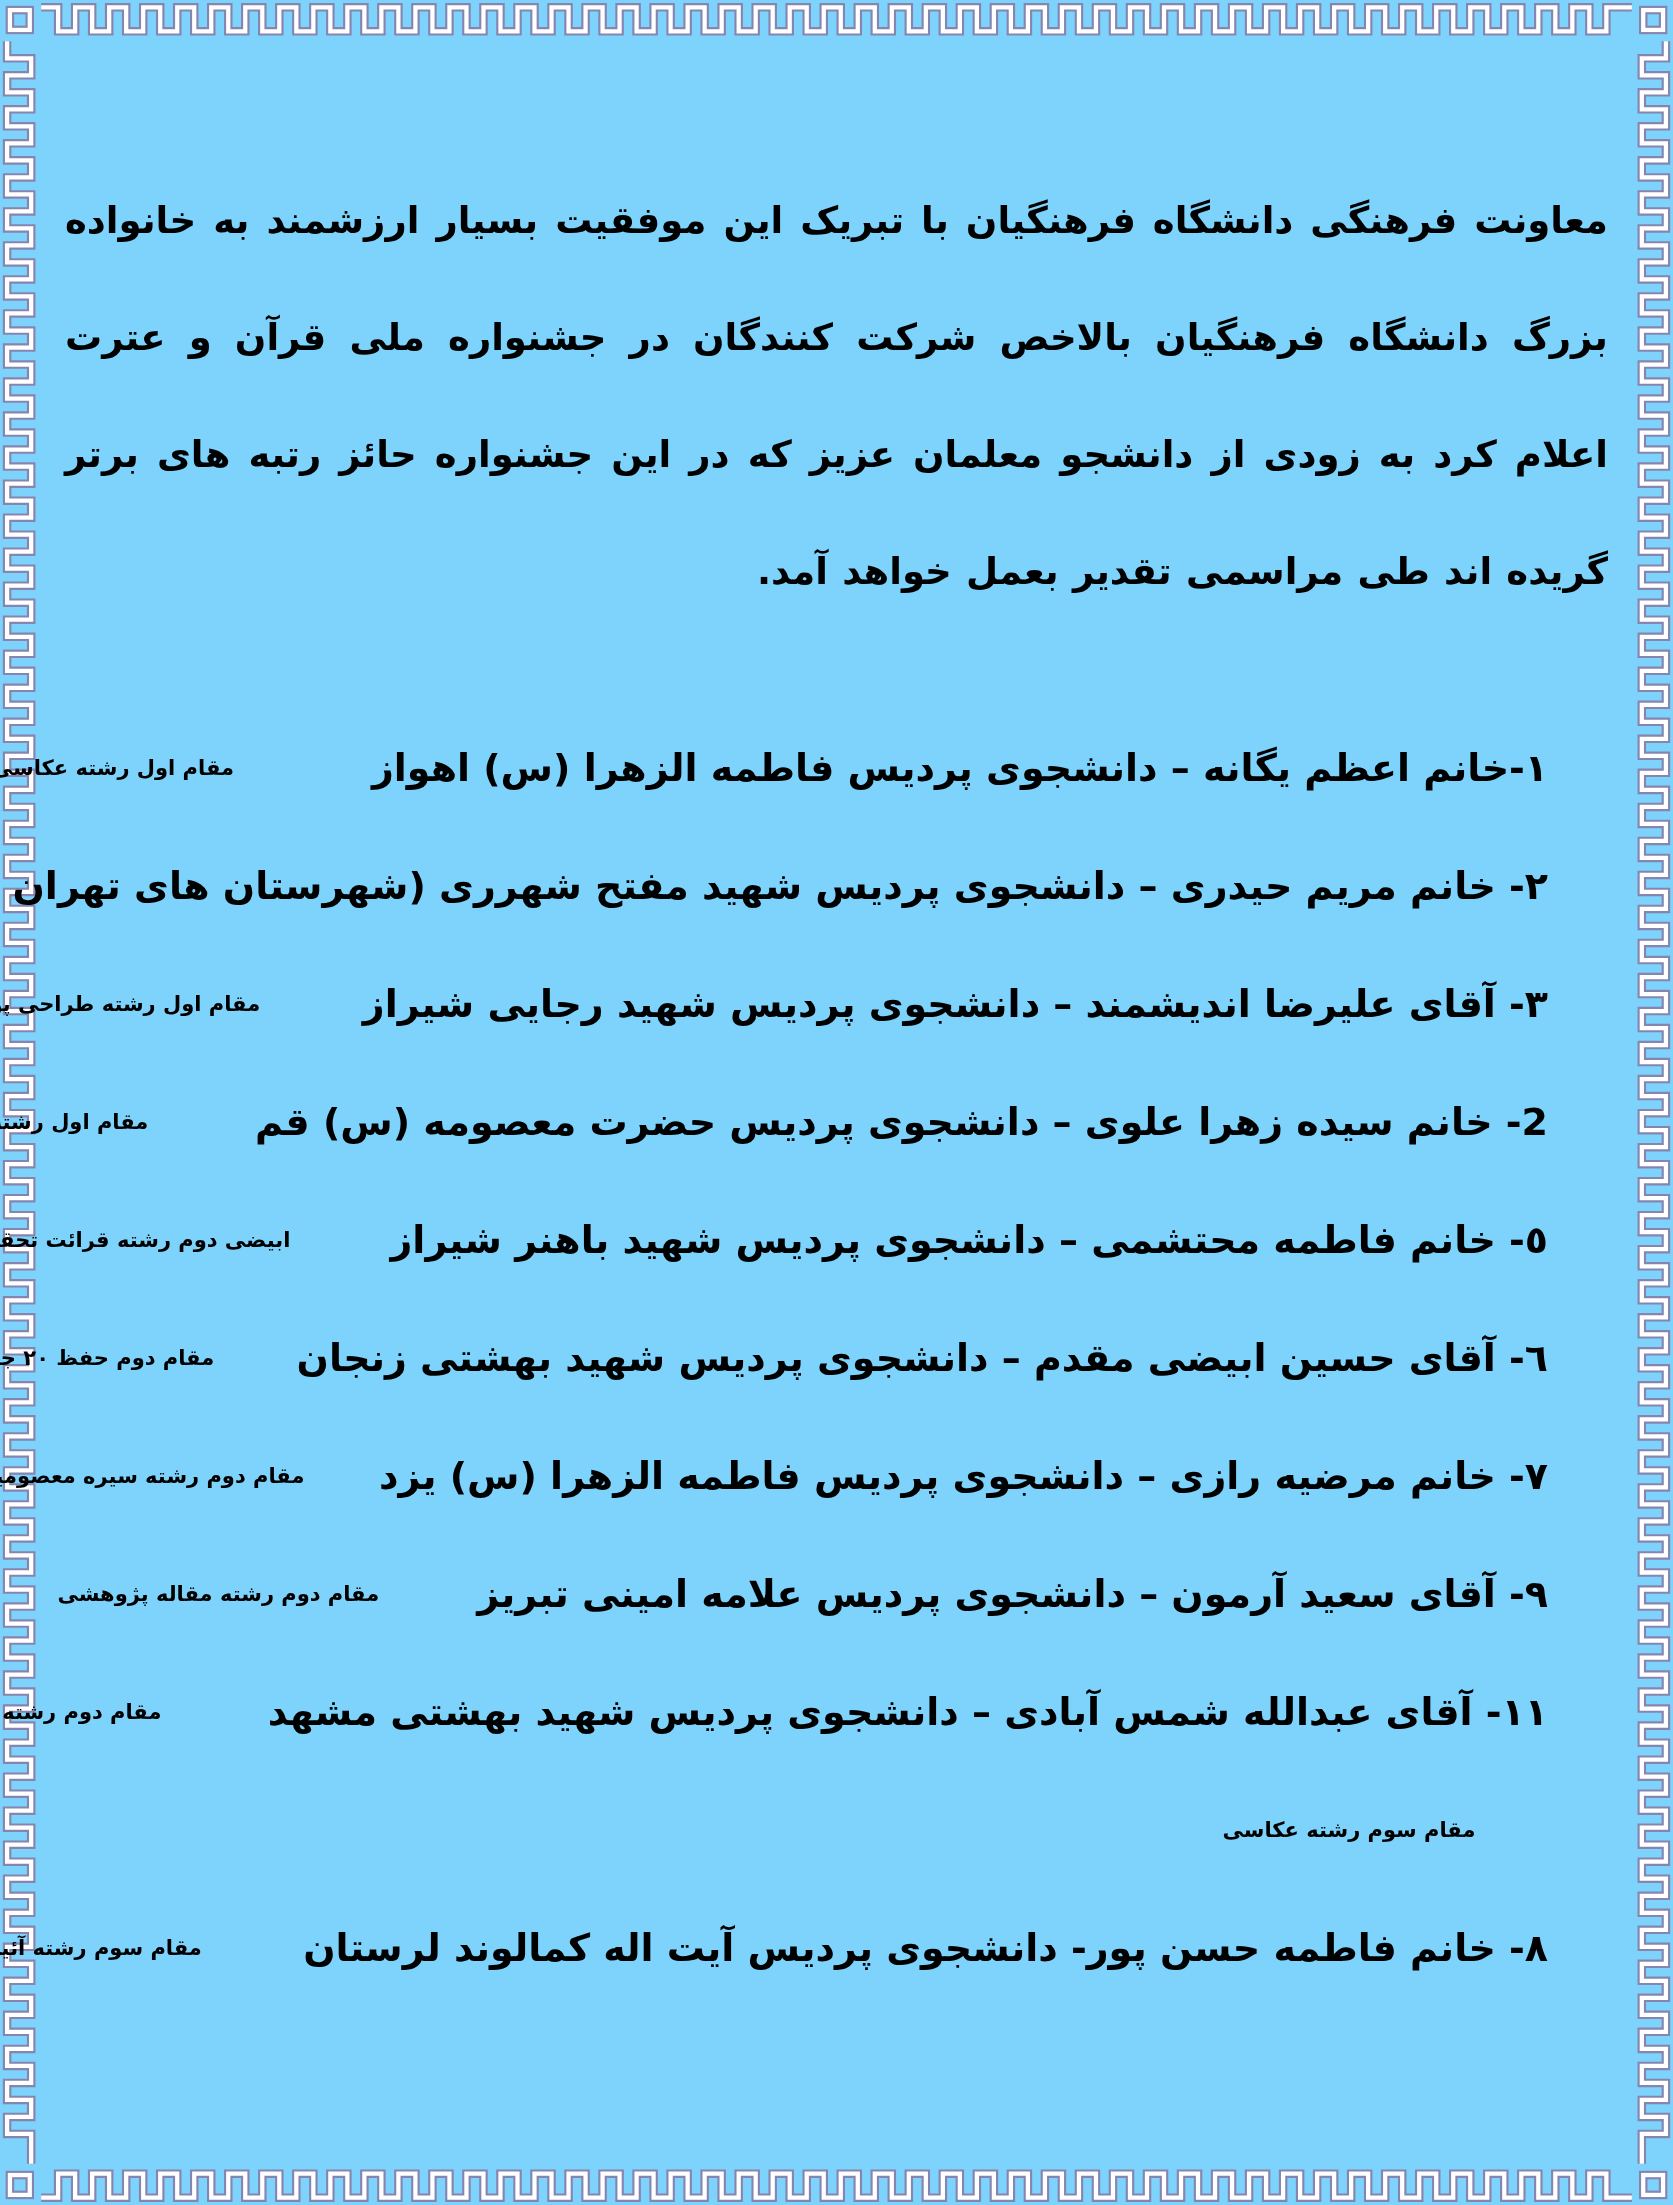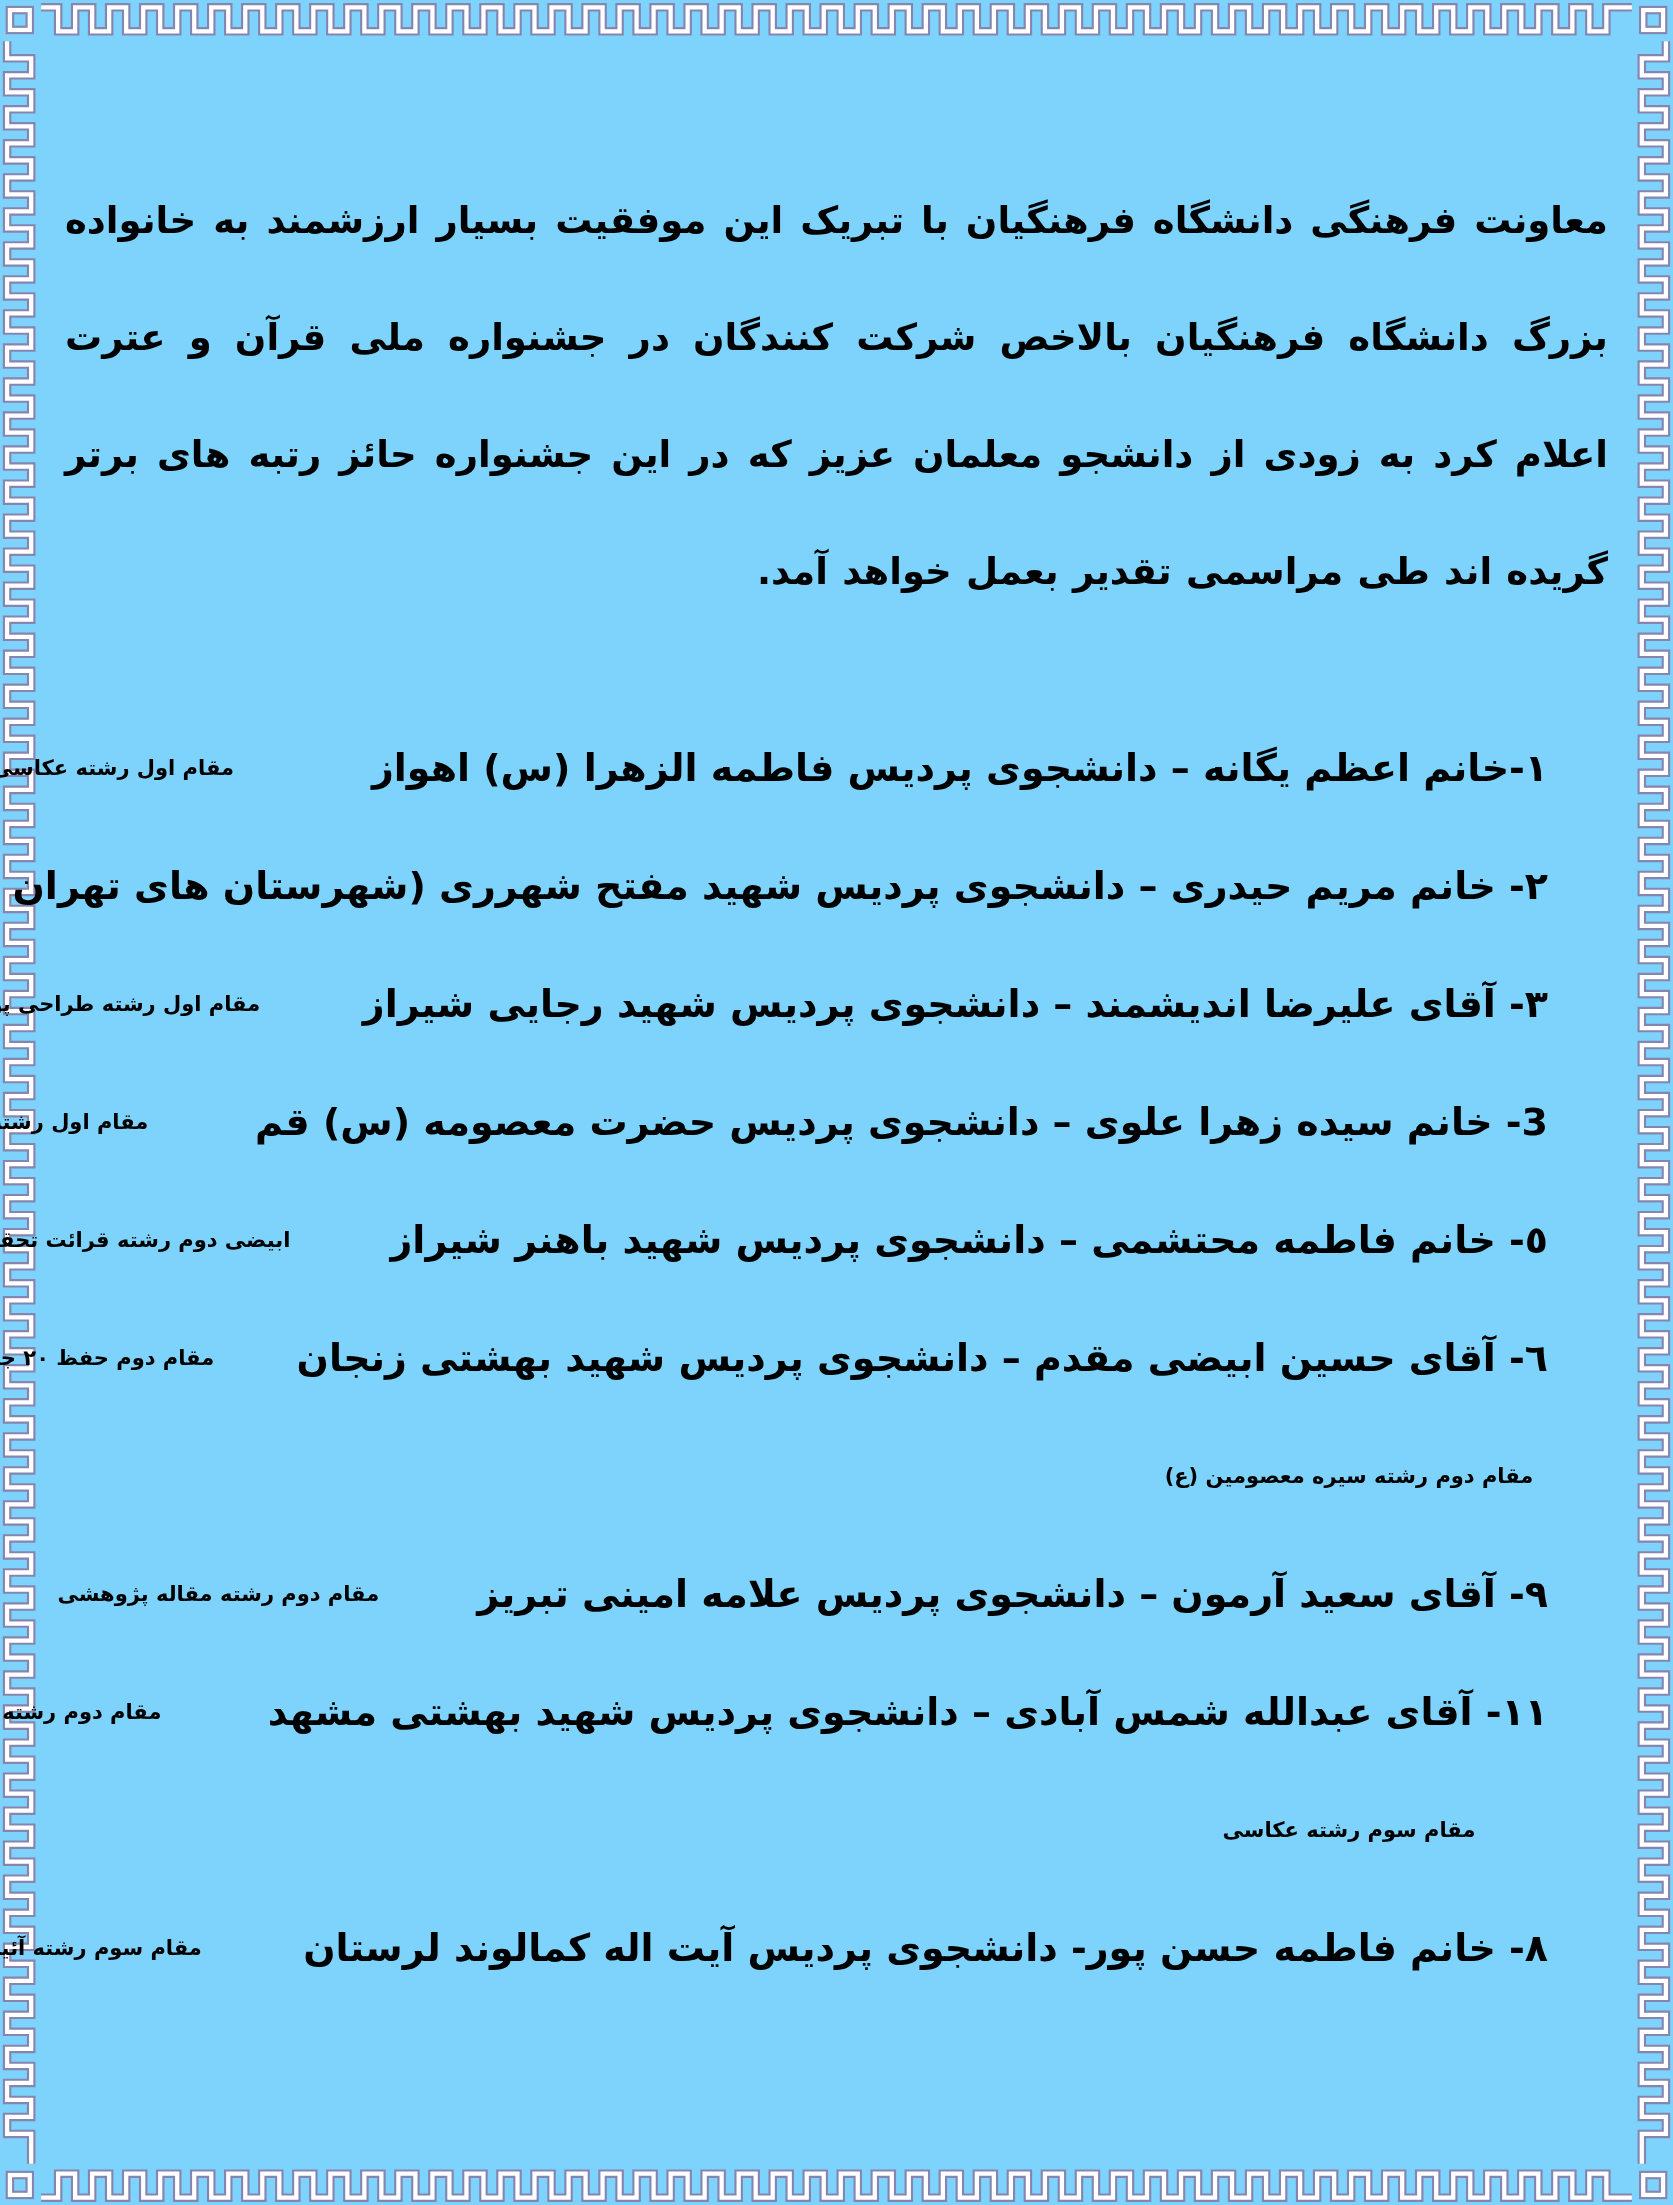--- a/index.html
+++ b/index.html
@@ -103,32 +103,33 @@
       </div>
       <div class="winner-row">
         <span class="winner-entry">۲- خانم مریم حیدری – دانشجوی پردیس شهید مفتح شهرری (شهرستان های تهران</span>
         <span class="winner-award">مقام اول رشته نقاشی</span>
       </div>
       <div class="winner-row">
         <span class="winner-entry">۳- آقای علیرضا اندیشمند – دانشجوی پردیس شهید رجایی شیراز</span>
         <span class="winner-award">مقام اول رشته طراحی پوستر</span>
       </div>
       <div class="winner-row">
-        <span class="winner-entry">3- خانم سیده زهرا علوی – دانشجوی پردیس حضرت معصومه (س) قم</span>
+        <span class="winner-entry">2- خانم سیده زهرا علوی – دانشجوی پردیس حضرت معصومه (س) قم</span>
         <span class="winner-award">مقام اول رشته آئین سخنوری</span>
       </div>
       <div class="winner-row">
         <span class="winner-entry">٥- خانم فاطمه محتشمی – دانشجوی پردیس شهید باهنر شیراز</span>
         <span class="winner-award">ابیضی دوم رشته قرائت تحقیق</span>
       </div>
       <div class="winner-row">
         <span class="winner-entry">٦- آقای حسین ابیضی مقدم – دانشجوی پردیس شهید بهشتی زنجان</span>
         <span class="winner-award">مقام دوم حفظ ۲۰ جزء قرآن کریم</span>
       </div>
       <div class="winner-row">
+        <span class="winner-entry">۷- خانم مرضیه رازی – دانشجوی پردیس فاطمه الزهرا (س) یزد</span>
         <span class="winner-award">مقام دوم رشته سیره معصومین (ع)</span>
       </div>
       <div class="winner-row">
         <span class="winner-entry">۹- آقای سعید آرمون – دانشجوی پردیس علامه امینی تبریز</span>
         <span class="winner-award">مقام دوم رشته مقاله پژوهشی</span>
       </div>
       <div class="winner-row">
         <span class="winner-entry">۱۱- آقای عبدالله شمس آبادی – دانشجوی پردیس شهید بهشتی مشهد</span>
         <span class="winner-award">مقام دوم رشته آئین سخنوری</span>
       </div>

